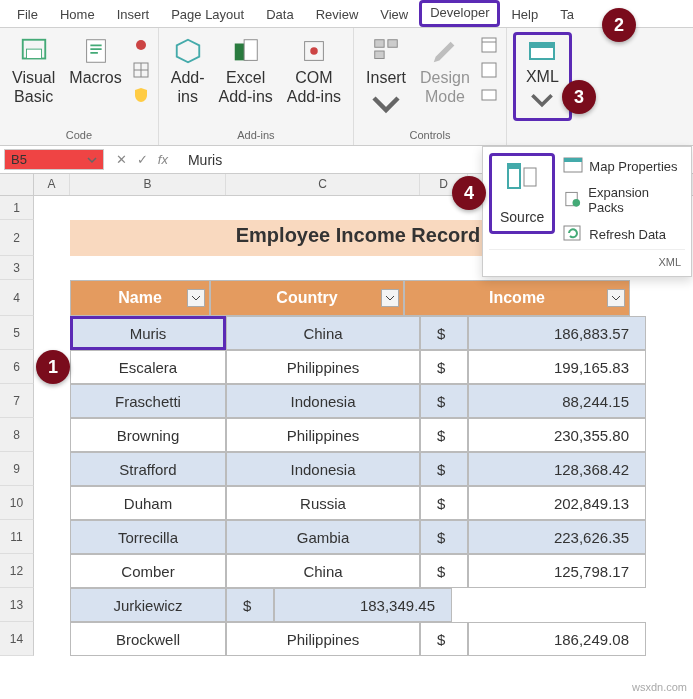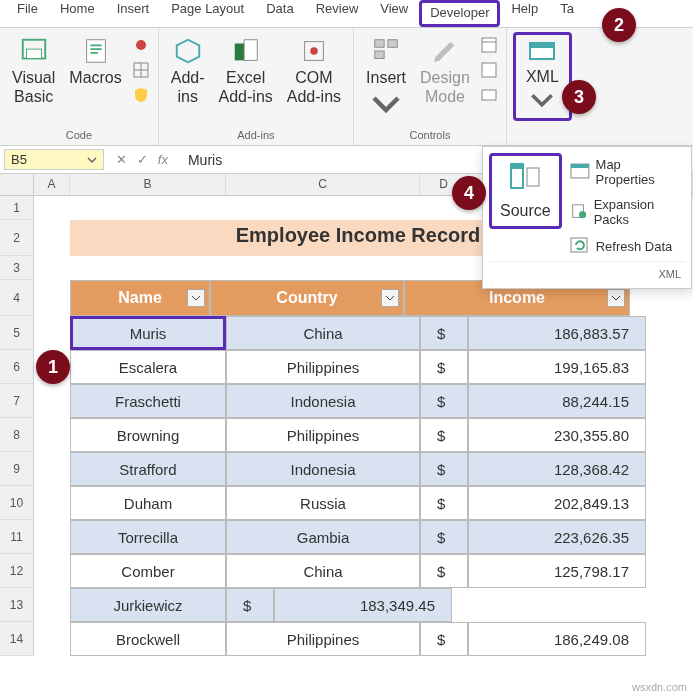--- a/index.html
+++ b/index.html
@@ -1,20 +1,20 @@
 <!DOCTYPE html>
 <html><head>
 <meta charset="utf-8">
 <style>
 * { box-sizing: border-box; margin: 0; padding: 0; font-family: 'Segoe UI', Arial, sans-serif; }
 body { background: #fff; width: 693px; height: 699px; overflow: hidden; position: relative; font-size: 13px; color: #333; }
 
 
 .tabs { display: flex; height: 28px; background: #fff; border-bottom: 1px solid #d0d0d0; padding-left: 6px; }
-.tab { padding: 1px 11px; font-size: 13px; color: #444; cursor: pointer; }
+.tab { padding: 7px 11px; font-size: 13px; color: #444; cursor: pointer; }
 .tab.dev { border: 3px solid #5b2ab5; border-radius: 4px; padding: 2px 8px; }
 
 
 .ribbon { display: flex; height: 118px; background: #f5f5f5; border-bottom: 1px solid #ccc; }
 .group { display: flex; flex-direction: column; border-right: 1px solid #ddd; padding: 4px 6px 0 6px; }
 .group-items { display: flex; flex: 1; align-items: flex-start; gap: 2px; }
 .group-label { text-align: center; font-size: 11px; color: #666; padding: 2px 0 4px 0; }
 .btn-v { display: flex; flex-direction: column; align-items: center; padding: 4px 6px; gap: 2px; cursor: pointer; }
 .btn-v .lbl { font-size: 16px; text-align: center; line-height: 1.2; }
 .btn-v svg { width: 30px; height: 30px; }
@@ -27,21 +27,21 @@
 .xml-panel { position: absolute; left: 482px; top: 146px; width: 210px; background: #fff; border: 1px solid #ccc; box-shadow: 0 4px 10px rgba(0,0,0,0.15); padding: 6px; z-index: 50; }
 .xml-source { display: inline-flex; flex-direction: column; align-items: center; border: 3px solid #5b2ab5; border-radius: 4px; padding: 6px 8px; margin-right: 6px; cursor: pointer; }
 .xml-source svg { width: 32px; height: 28px; }
 .xml-items { display: inline-flex; flex-direction: column; gap: 6px; vertical-align: top; padding-top: 2px; }
 .xml-item { display: flex; align-items: center; gap: 6px; font-size: 13px; cursor: pointer; padding: 2px; }
 .xml-item svg { width: 20px; height: 18px; }
 .xml-foot { text-align: right; font-size: 11px; color: #666; padding: 6px 4px 2px 0; border-top: 1px solid #eee; margin-top: 4px; }
 
 
 .fbar { display: flex; height: 28px; border-bottom: 1px solid #ccc; align-items: center; }
-.namebox { width: 100px; border: 1px solid #ccc; margin: 2px 4px; padding: 2px 6px; display: flex; align-items: center; justify-content: space-between; background: #fef9c3; }
+.namebox { width: 100px; border: 1px solid #ccc; margin: 2px 4px; padding: 2px 6px; display: flex; align-items: center; justify-content: space-between; background: #ef4444; }
 .fx-sect { display: flex; align-items: center; gap: 10px; padding: 0 8px; color: #888; }
 .fx-sect span { font-size: 13px; }
 .fval { padding-left: 12px; font-size: 14px; }
 
 
 .grid { position: relative; }
 .colheads { display: flex; height: 22px; background: #f0f0f0; border-bottom: 1px solid #ccc; }
 .rowhead-spacer { width: 34px; border-right: 1px solid #ccc; background: #f0f0f0; }
 .colhead { text-align: center; font-size: 12px; color: #555; border-right: 1px solid #ddd; padding-top: 3px; }
 .cA { width: 36px; }
@@ -215,21 +215,21 @@
 </div>
 
 <div class="xml-panel">
   <div style="display:flex;align-items:flex-start">
     <div class="xml-source">
       <svg viewBox="0 0 32 28">
           <rect x="2" y="2" width="12" height="24" fill="#fff" stroke="#4aa" stroke-width="2"></rect>
           <rect x="2" y="2" width="12" height="5" fill="#4aa"></rect>
           <rect x="18" y="6" width="12" height="18" fill="#fff" stroke="#888"></rect>
         </svg>
-      <div style="font-size:16px;margin-top:12px">Source</div>
+      <div style="font-size:14px;margin-top:19px">Source</div>
     </div>
     <div class="xml-items">
       <div class="xml-item">
         <svg viewBox="0 0 20 18">
             <rect x="1" y="1" width="18" height="14" fill="#fff" stroke="#888"></rect>
             <rect x="1" y="1" width="18" height="4" fill="#4aa"></rect>
           </svg>
         <span>Map Properties</span>
       </div>
       <div class="xml-item">

